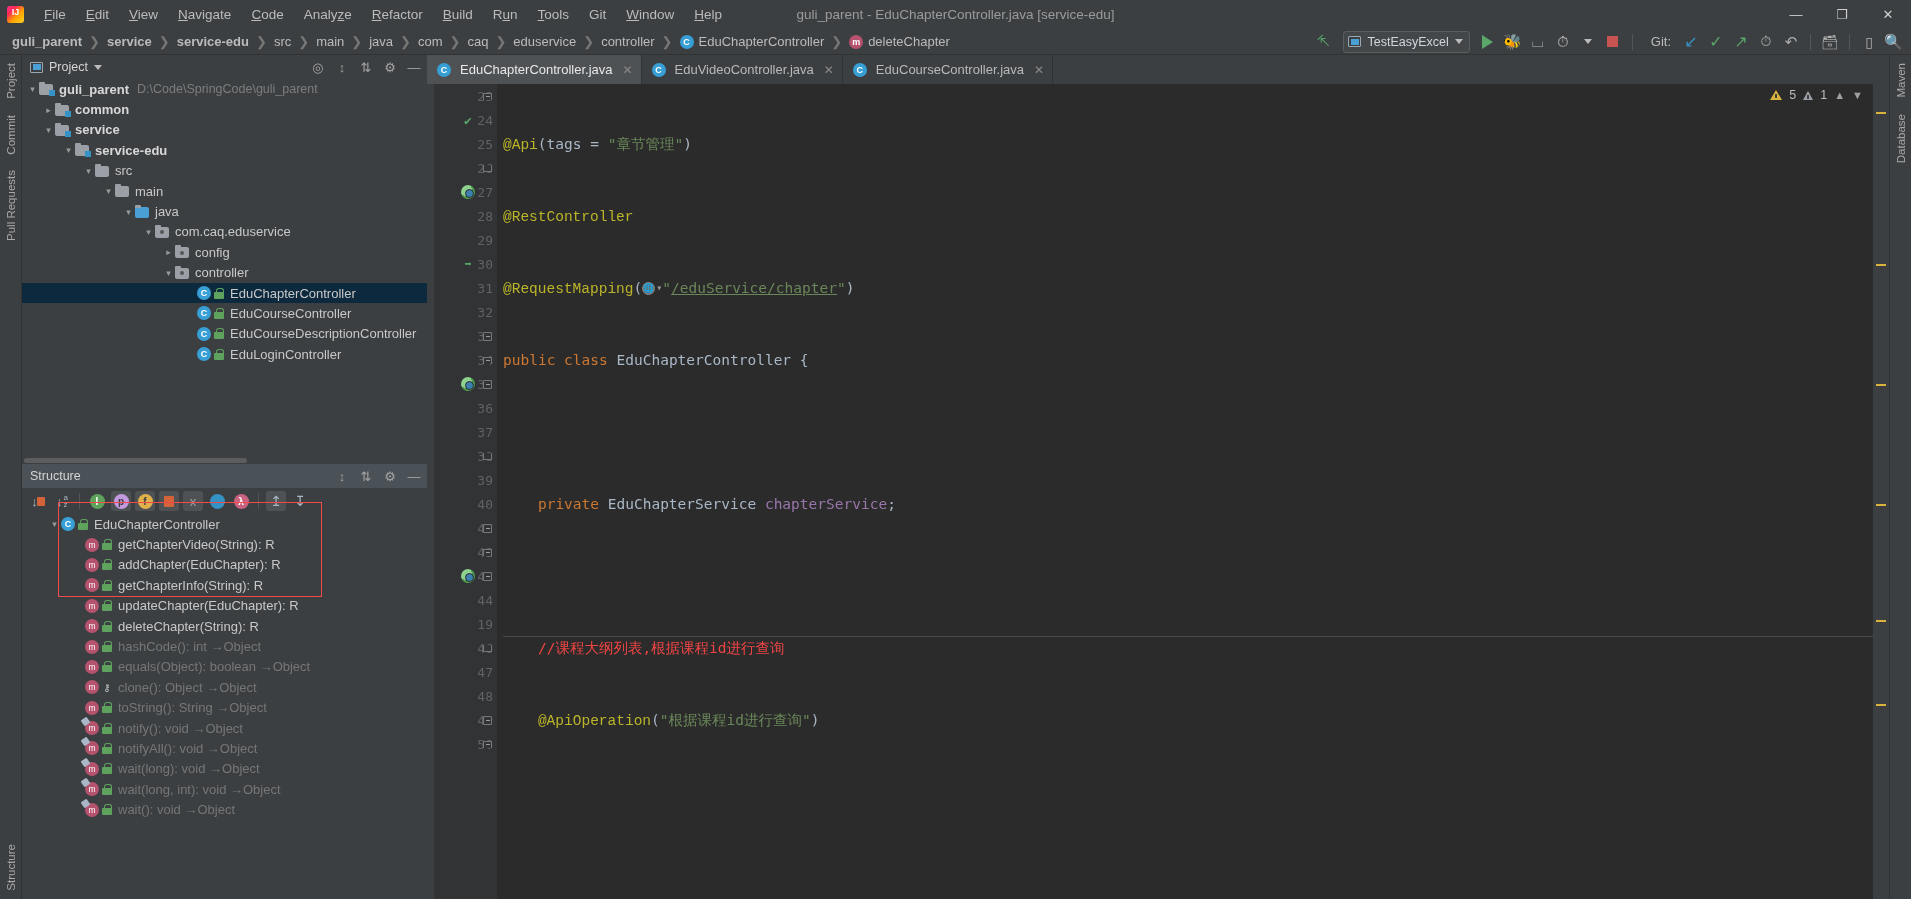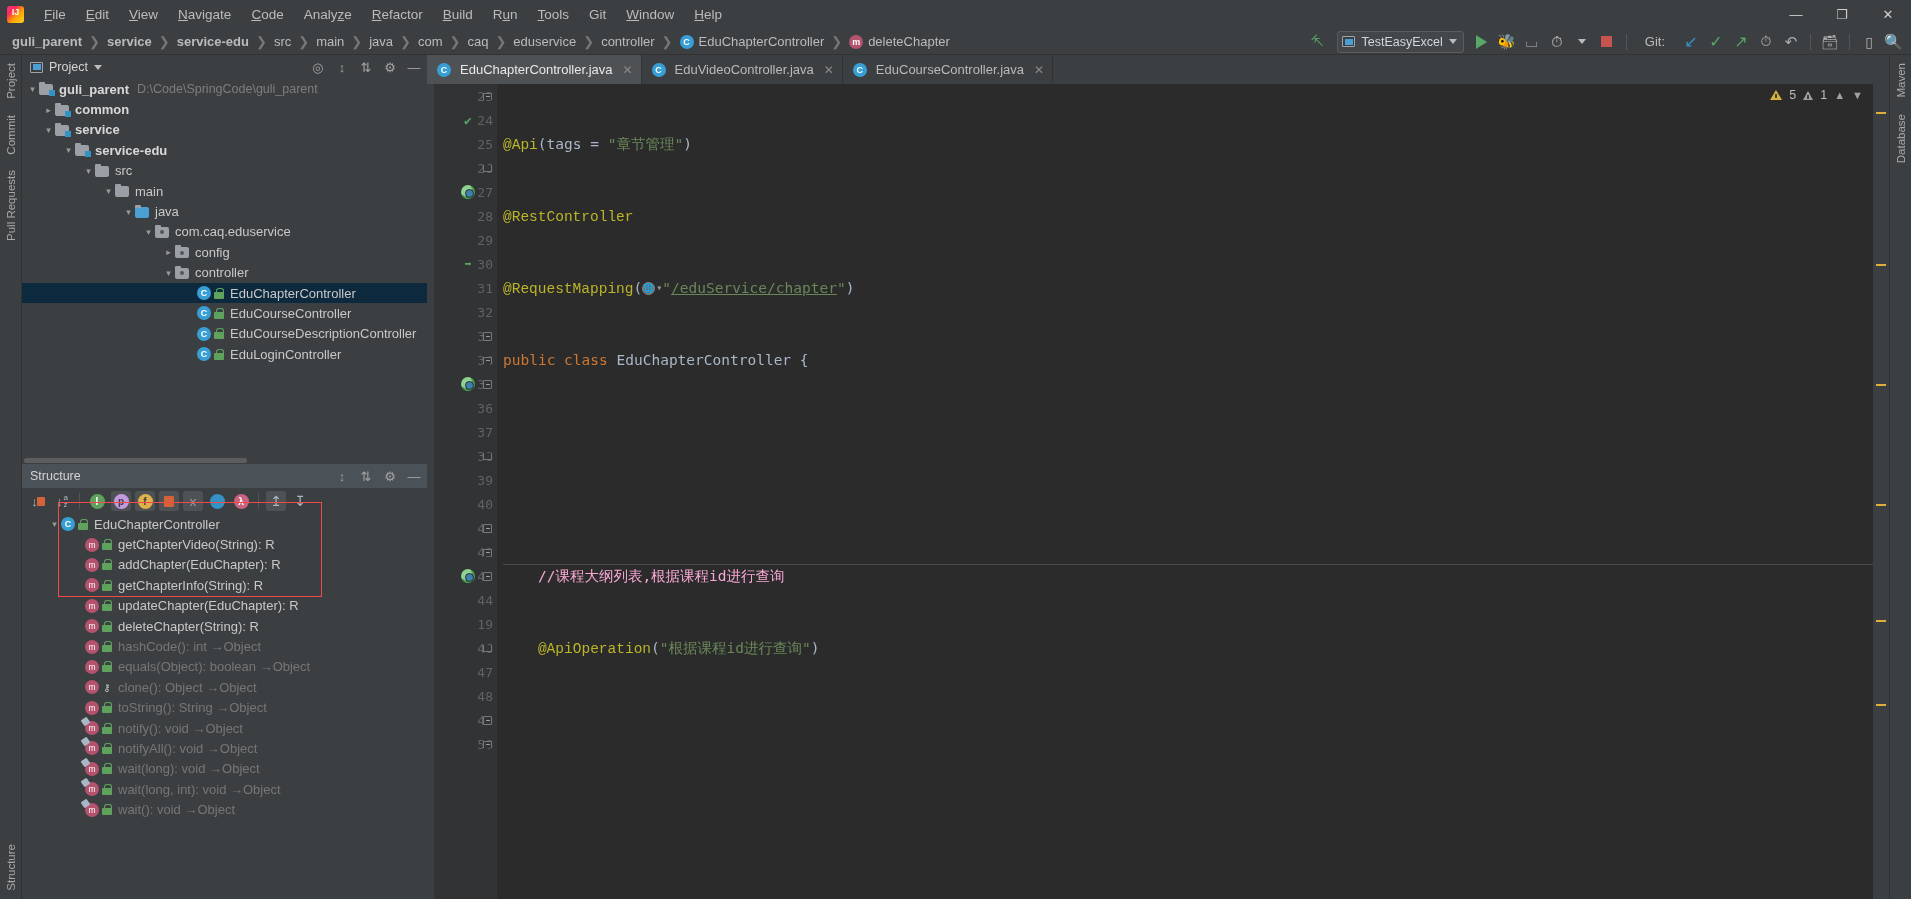--- a/index.html
+++ b/index.html
@@ -79,21 +79,21 @@
   .sq-ico {
     width: 13px; height: 11px; border: 1.6px solid #9aa7b0; border-radius: 1px;
     position: relative; background: #3c3f41;
   }
   .sq-ico::after {
     content:""; position:absolute; left:1.5px; top:1.5px; right:1.5px; bottom:1.5px;
     background:#4a9fd4;
   }
   .caret { width:0;height:0;border-left:4px solid transparent;border-right:4px solid transparent;border-top:5px solid #bbb; }
   .play-tri { width:0;height:0;border-left:11px solid #59a869;border-top:7px solid transparent;border-bottom:7px solid transparent; }
-  .git-label { font-size: 13px; color: #bbbbbb; margin: 0 12px 0 10px; }
+  .git-label { font-size: 13px; color: #bbbbbb; margin: 0 6px 0 10px; }
   .vdiv { width:1px; height:16px; background:#555; margin:0 5px; }
 
   
   .body { flex: 1; display: flex; min-height: 0; position: relative; }
 
   
   .leftstrip {
     width: 22px; background: #3c3f41; flex: 0 0 22px;
     display: flex; flex-direction: column; align-items: center;
     border-right: 1px solid #323232; position: relative;
@@ -265,21 +265,21 @@
   .code {
     flex: 1; position: relative; overflow: hidden;
     font-family: "DejaVu Sans Mono", monospace; font-size: 14.5px; line-height: 24px;
     padding-left: 6px; color: #a9b7c6; white-space: pre;
   }
   .cline { height: 24px; white-space: pre; position: relative; }
   .sep-line { position:absolute; left:0; right:0; top:0; height:1px; background:#4a4a4a; }
   .kw { color: #cc7832; }
   .ann { color: #bbb529; font-family: Liberation Mono, monospace; }
   .str { color: #6a8759; }
-  .cmt { color: #f9a8d4; }
+  .cmt { color: #ef4444; }
   .fld { color: #9876aa; }
   .pln { color: #a9b7c6; }
   .urlstr { color: #6a8759; text-decoration: underline; }
   .globe {
     display:inline-flex; align-items:center; gap:1px; vertical-align: middle;
     transform: translateY(-1px);
   }
   .globe .g {
     width:13px;height:13px;border-radius:50%;background:#6e6e6e;
     display:inline-flex;align-items:center;justify-content:center;color:#ddd;font-size:9px;
@@ -321,20 +321,21 @@
       <div class="menu-item"><u>C</u>ode</div>
       <div class="menu-item">Analy<u>z</u>e</div>
       <div class="menu-item"><u>R</u>efactor</div>
       <div class="menu-item"><u>B</u>uild</div>
       <div class="menu-item">R<u>u</u>n</div>
       <div class="menu-item"><u>T</u>ools</div>
       <div class="menu-item">Git</div>
       <div class="menu-item"><u>W</u>indow</div>
       <div class="menu-item"><u>H</u>elp</div>
     </div>
+    <div class="win-title">guli_parent - EduChapterController.java [service-edu]</div>
     <div class="win-buttons">
       <div class="win-btn">—</div>
       <div class="win-btn">❐</div>
       <div class="win-btn close">✕</div>
     </div>
   </div>
 
   <div class="navbar">
     <div class="crumbs">
       <span class="crumb bold">guli_parent</span>
@@ -822,20 +823,21 @@
               <span>50</span>
             </div>
         </div>
 
         <div class="code">
           <div class="cline"><span class="ann">@Api</span><span class="pln">(</span><span class="pln">tags = </span><span class="str">"章节管理"</span><span class="pln">)</span></div>
           <div class="cline"><span class="ann">@RestController</span></div>
           <div class="cline"><span class="ann">@RequestMapping</span><span class="pln">(</span><span class="globe"><span class="g">🌐</span><span class="gc">▾</span></span><span class="str">"</span><span class="urlstr">/eduService/chapter</span><span class="str">"</span><span class="pln">)</span></div>
           <div class="cline"><span class="kw">public class </span><span class="pln">EduChapterController {</span></div>
           <div class="cline"></div>
+          <div class="cline"><span class="pln">    </span><span class="kw">private </span><span class="pln">EduChapterService </span><span class="fld">chapterService</span><span class="pln">;</span></div>
           <div class="cline"></div>
           <div class="cline"><span class="sep-line"></span><span class="pln">    </span><span class="cmt">//课程大纲列表,根据课程id进行查询</span></div>
           <div class="cline"><span class="pln">    </span><span class="ann">@ApiOperation</span><span class="pln">(</span><span class="str">"根据课程id进行查询"</span><span class="pln">)</span></div>
           
           
           
           
           
           
           

